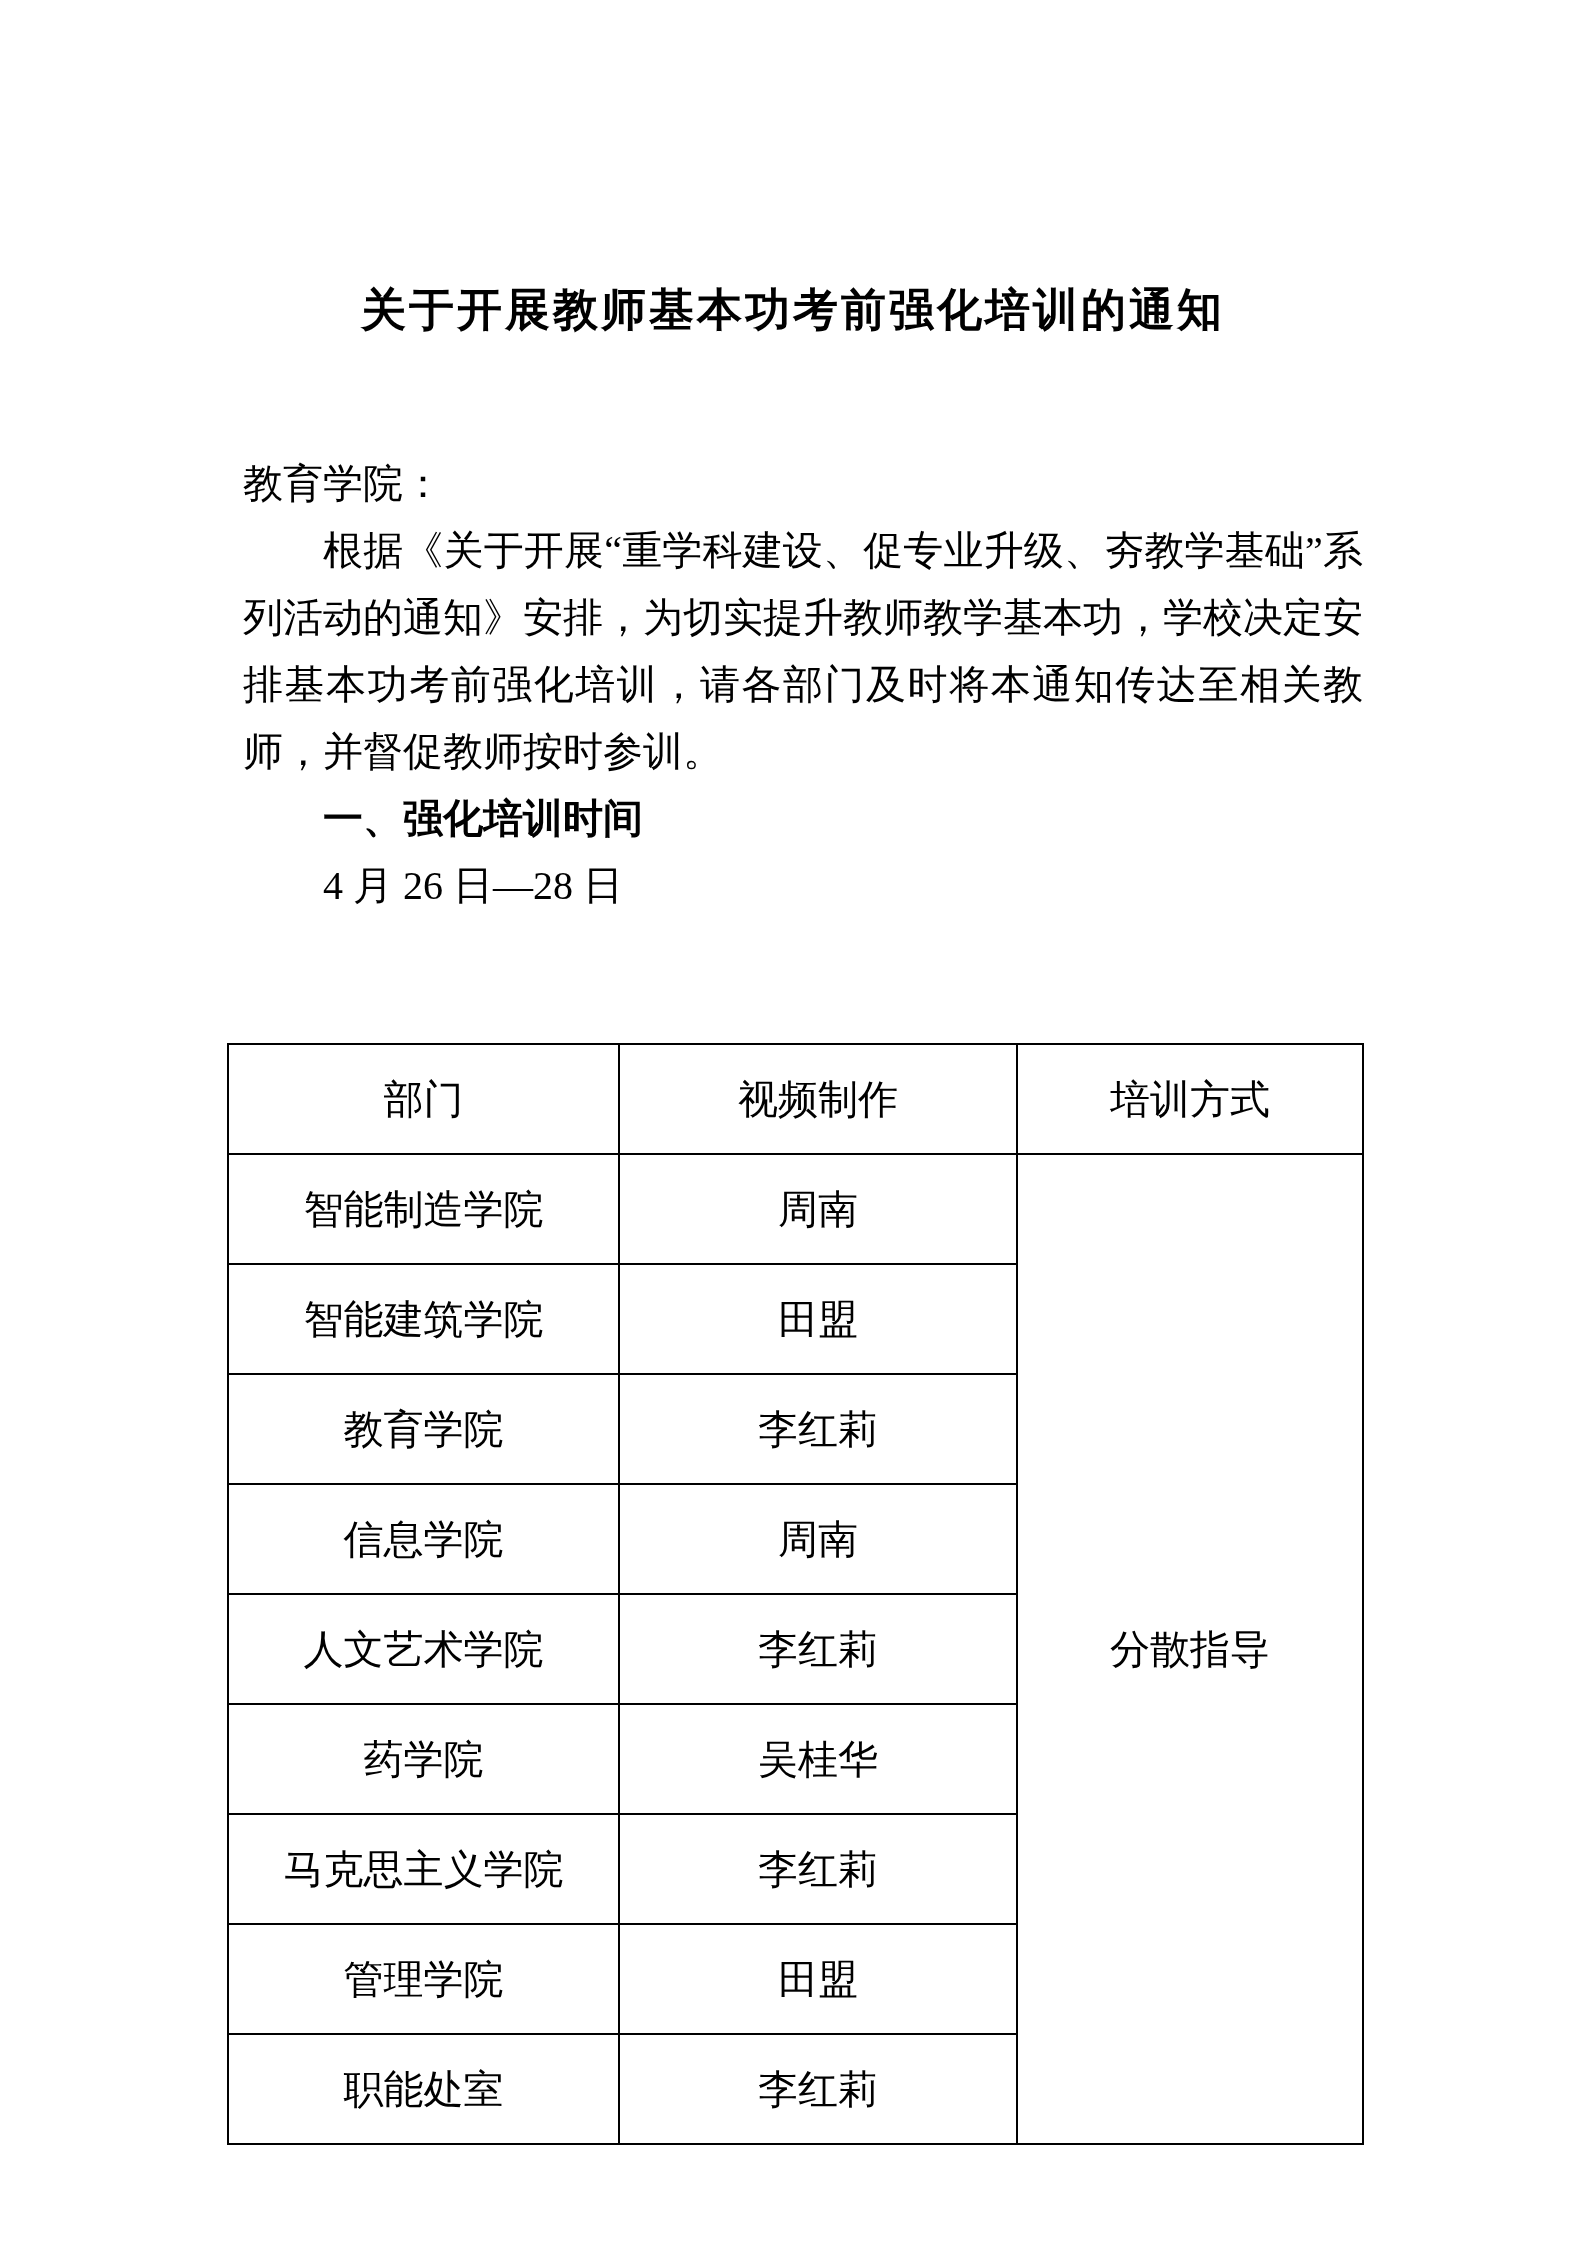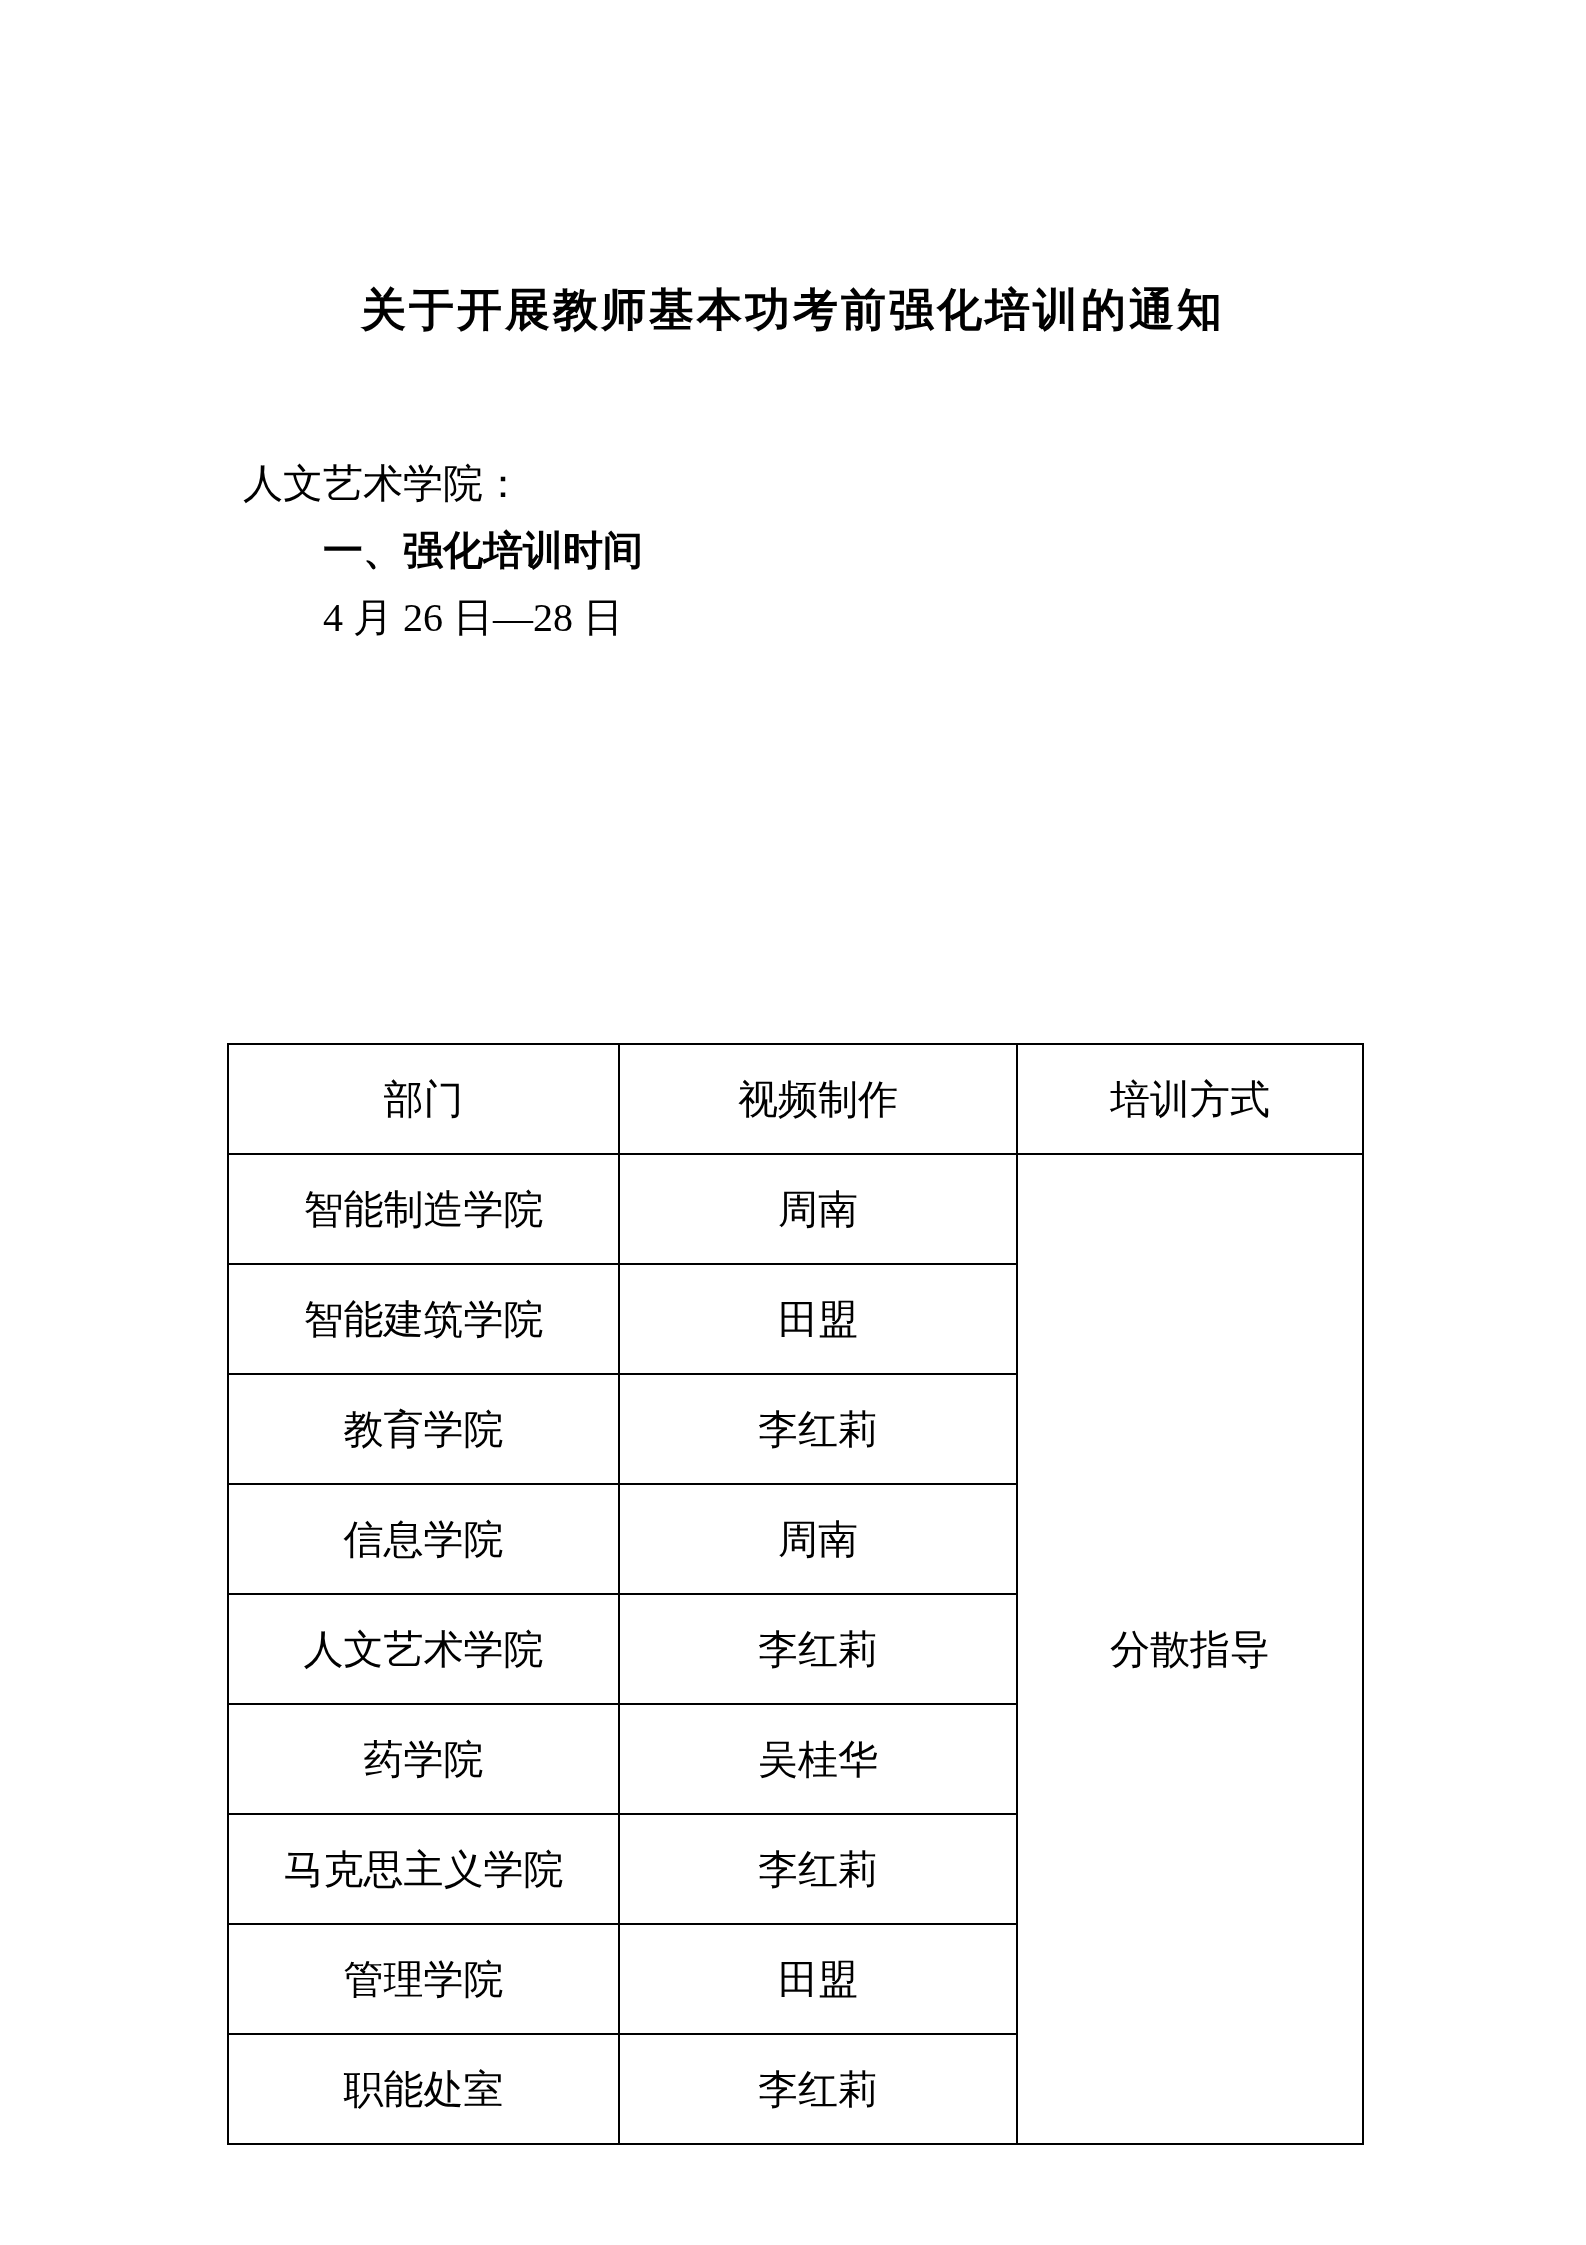--- a/index.html
+++ b/index.html
@@ -87,21 +87,22 @@
   }
 </style>
 </head>
 <body>
 
 <div class="page">
 
   <h1 class="doc-title">关于开展教师基本功考前强化培训的通知</h1>
 
   <div class="content">
-    <p class="salutation">人文艺术学院：</p>
+    <p class="salutation">教育学院：</p>
+    <p class="intro-para">根据《关于开展“重学科建设、促专业升级、夯教学基础”系列活动的通知》安排，为切实提升教师教学基本功，学校决定安排基本功考前强化培训，请各部门及时将本通知传达至相关教师，并督促教师按时参训。</p>
     <p class="heading-line">一、强化培训时间</p>
     <p class="plain-line">4 月 26 日—28 日</p>
   </div>
 
   <table class="schedule">
     <colgroup>
       <col style="width:391px">
       <col style="width:398px">
       <col style="width:346px">
     </colgroup>

